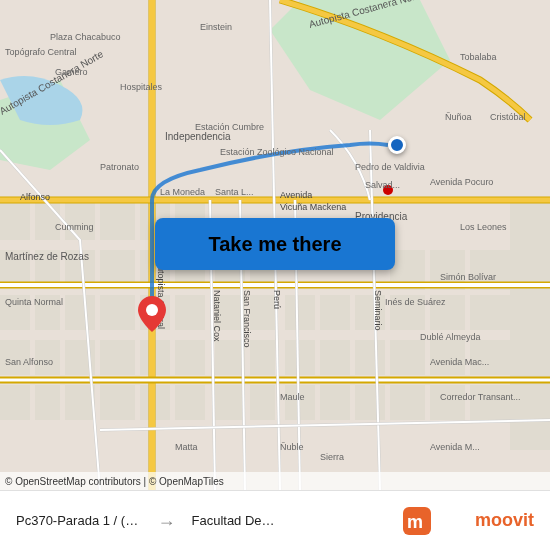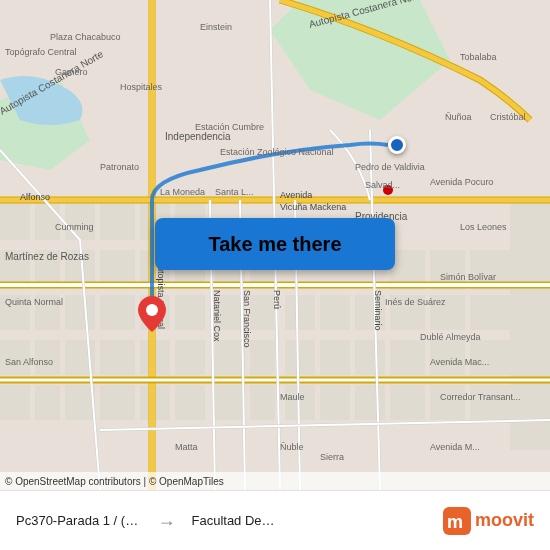--- a/index.html
+++ b/index.html
@@ -137,20 +137,21 @@
     .moovit-logo {
       display: flex;
       align-items: center;
       gap: 4px;
     }
 
     .moovit-text {
       font-size: 18px;
       font-weight: bold;
       color: #e8632a;
+      margin-left: 40px;
     }
 
     .bottom-bar-row {
       display: flex;
       align-items: center;
       width: 100%;
     }
     .road-outline { stroke: #d4a800; stroke-width: 7; fill: none; }
 
     

